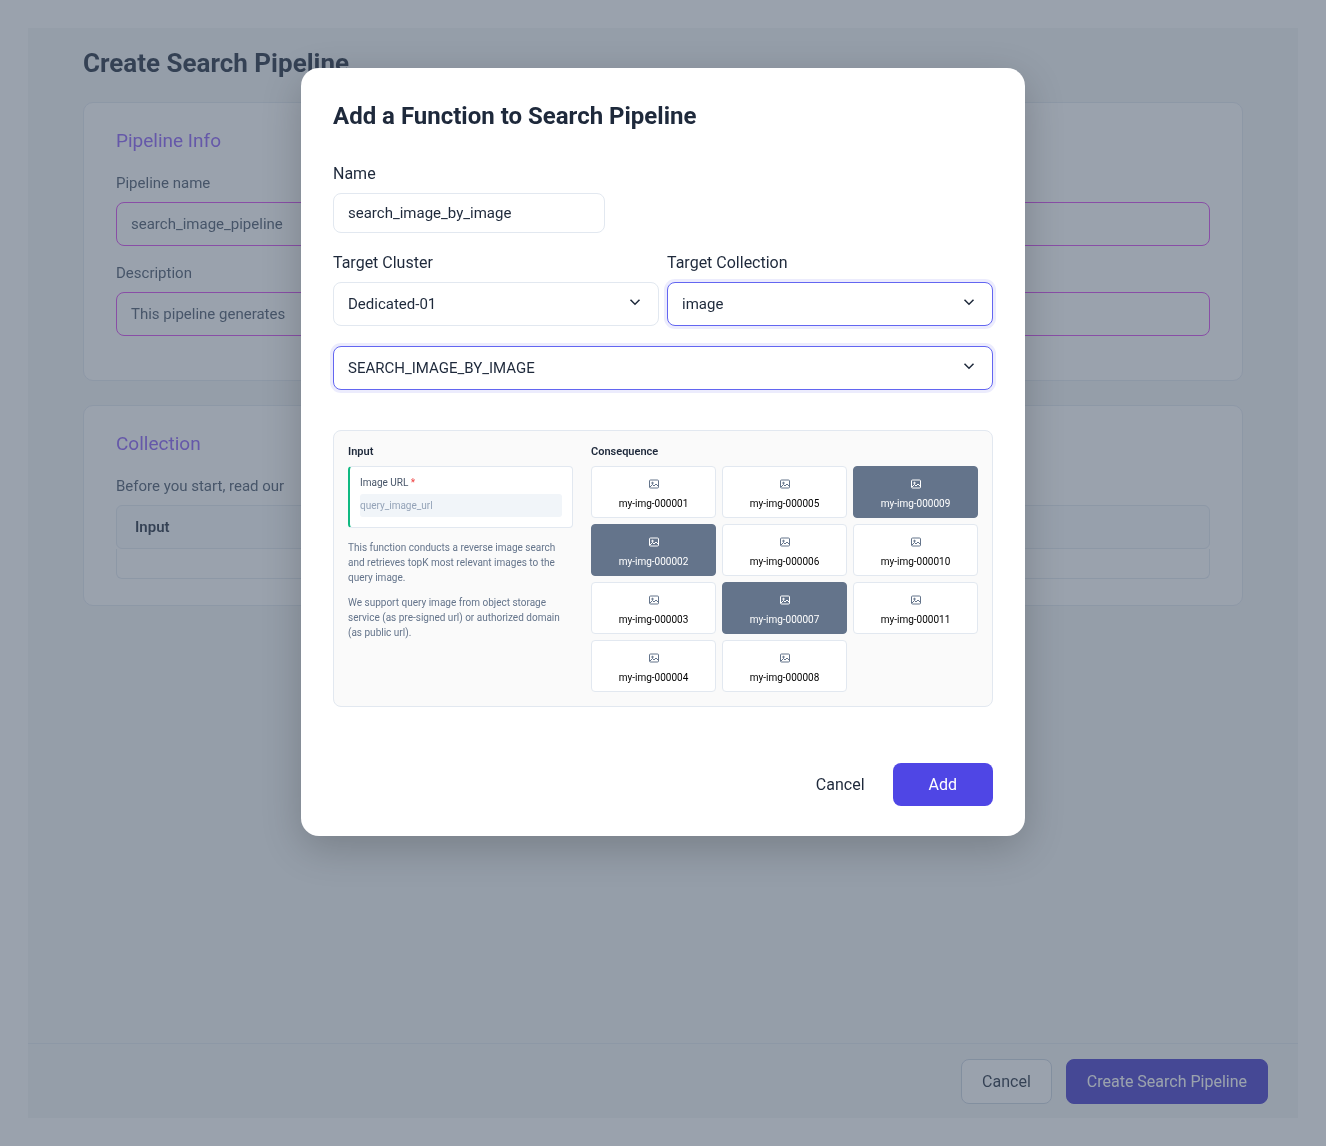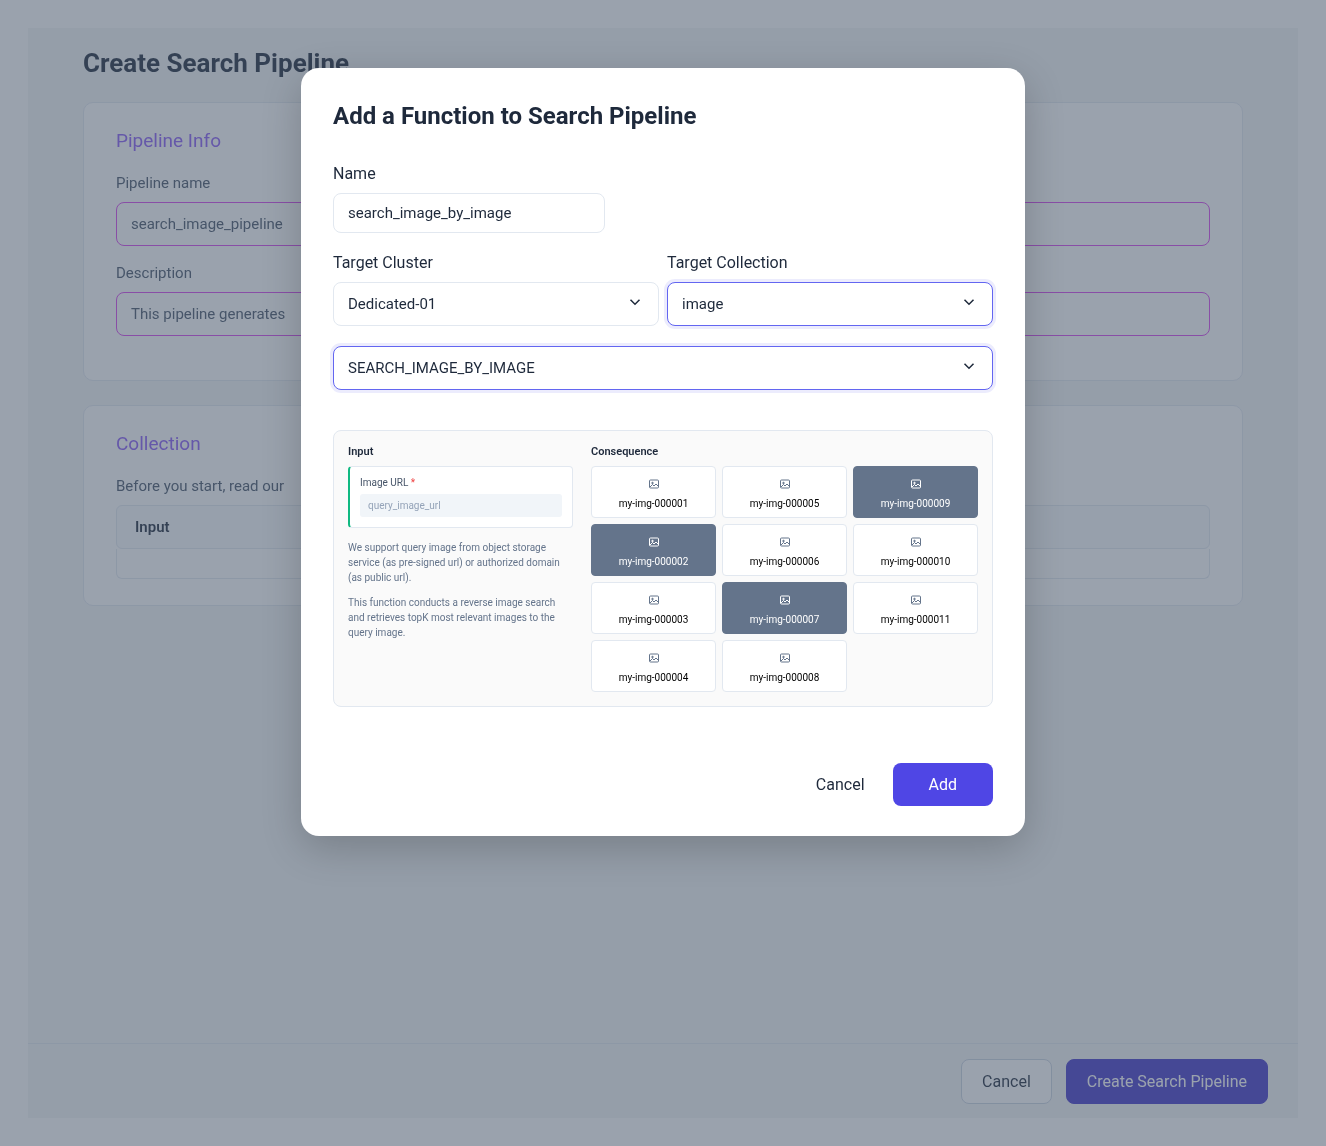--- a/index.html
+++ b/index.html
@@ -24,21 +24,21 @@
 .mb{margin-bottom:20px}
 .name-wrap{width:272px;margin-bottom:20px}
 .info-circle{width:16px;height:16px;border:1.5px solid #94a3b8;border-radius:50%;display:inline-flex;align-items:center;justify-content:center;font-size:10px;color:#94a3b8;font-style:italic;font-family:Georgia,serif}
 .chev{display:inline-block}
 .chev svg{width:18px;height:18px}
 .preview{border:1px solid #e2e8f0;border-radius:8px;background:#fafafa;padding:14px;display:grid;grid-template-columns:225px 1fr;gap:18px;margin-top:40px;margin-bottom:56px}
 .pv-label{font-size:11px;color:#1e293b;font-weight:600;margin-bottom:8px}
 .pv-input-card{border:1px solid #e2e8f0;border-left:2px solid #10b981;border-radius:4px;background:#fff;padding:10px;margin-bottom:12px}
 .pv-input-card .lbl{font-size:10px;color:#475569;margin-bottom:6px}
 .pv-input-card .req{color:#ef4444}
-.pv-input-field{background:#f1f5f9;border-radius:3px;padding:6px 8px;font-size:10px;color:#94a3b8}
+.pv-input-field{background:#f1f5f9;border-radius:3px;padding:6px 0;font-size:10px;color:#94a3b8}
 .pv-desc{font-size:10px;color:#64748b;line-height:1.5;margin-bottom:10px}
 .cons-grid{display:grid;grid-template-columns:repeat(3,1fr);gap:6px}
 .cons-card{border:1px solid #e2e8f0;background:#fff;border-radius:4px;display:flex;flex-direction:column;align-items:center;justify-content:flex-start;padding:8px 4px;gap:4px}
 .cons-card.sel{background:#64748b;border-color:#64748b;color:#fff}
 .cons-card .nm{font-size:10px;white-space:nowrap}
 .img-ico{width:14px;height:12px}
 .modal-footer{display:flex;justify-content:flex-end;gap:22px;align-items:center}
 .btn-txt{background:none;border:none;font-size:16px;color:#1e293b;cursor:pointer;padding:10px 6px}
 .btn-add{background:#4f46e5;color:#fff;border:none;border-radius:8px;padding:12px 36px;font-size:16px;cursor:pointer}
 </style>
@@ -106,22 +106,22 @@
           </svg></span>
     </div>
 
     <div class="preview">
       <div>
         <div class="pv-label">Input</div>
         <div class="pv-input-card">
           <div class="lbl"><span>Image URL</span><span class="req"> *</span></div>
           <div class="pv-input-field">query_image_url</div>
         </div>
+        <div class="pv-desc">This function conducts a reverse image search and retrieves topK most relevant images to the query image.</div>
         <div class="pv-desc">We support query image from object storage service (as pre-signed url) or authorized domain (as public url).</div>
-        <div class="pv-desc">This function conducts a reverse image search and retrieves topK most relevant images to the query image.</div>
       </div>
       <div>
         <div class="pv-label">Consequence</div>
         <div class="cons-grid" id="cons-grid">
             <div class="cons-card">
               <span><svg class="img-ico" viewBox="0 0 24 24" fill="none" stroke="#64748b" stroke-width="2">
                   <rect x="3" y="4" width="18" height="16" rx="2"></rect>
                   <circle cx="9" cy="10" r="1.5" fill="#64748b"></circle>
                   <path d="M4 18l5-5 3 3 4-4 4 4"></path>
                 </svg></span>

